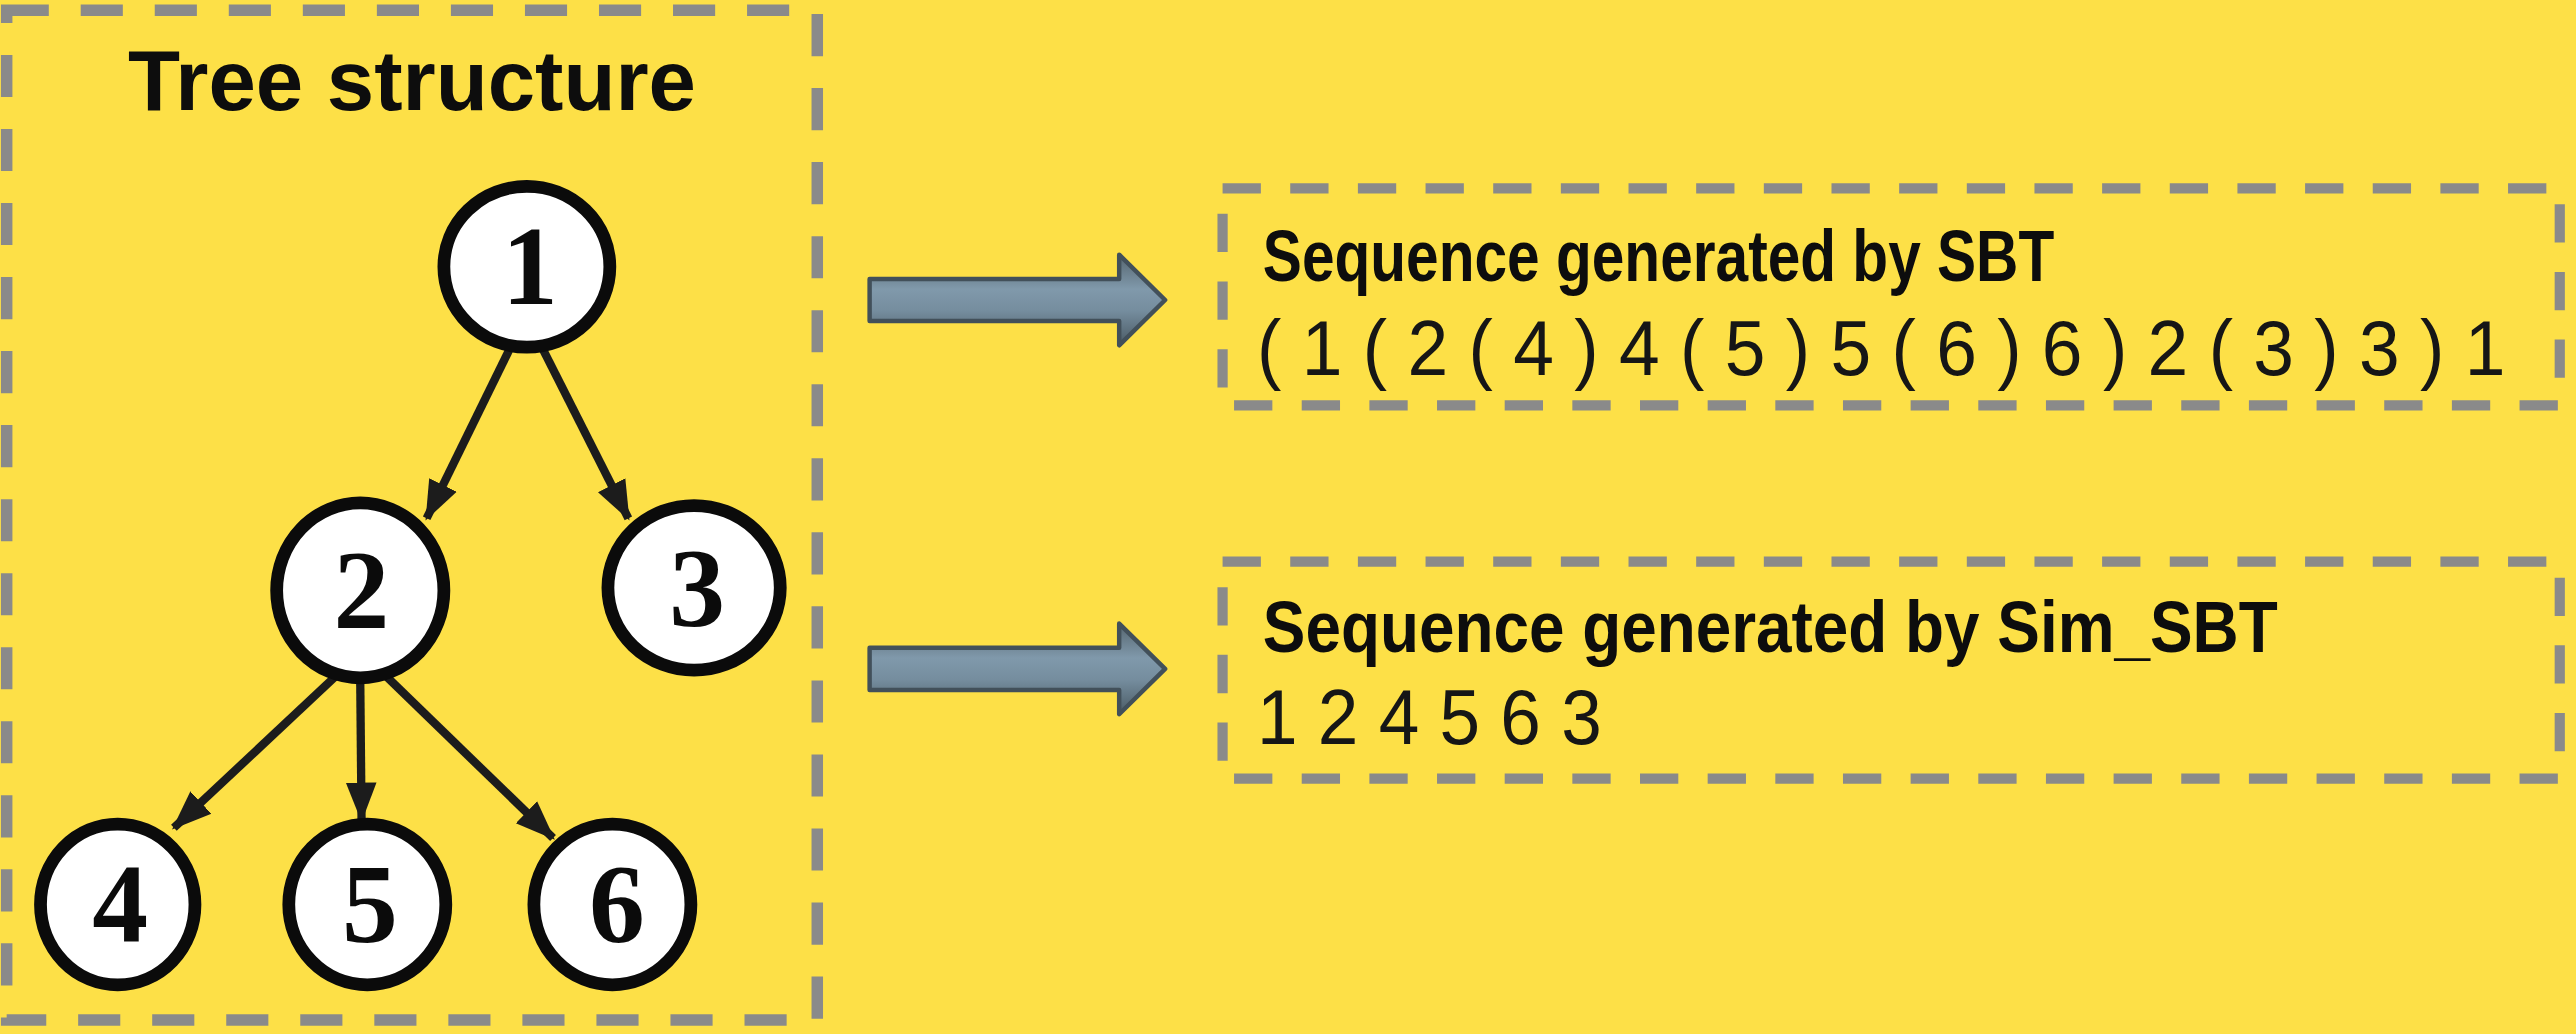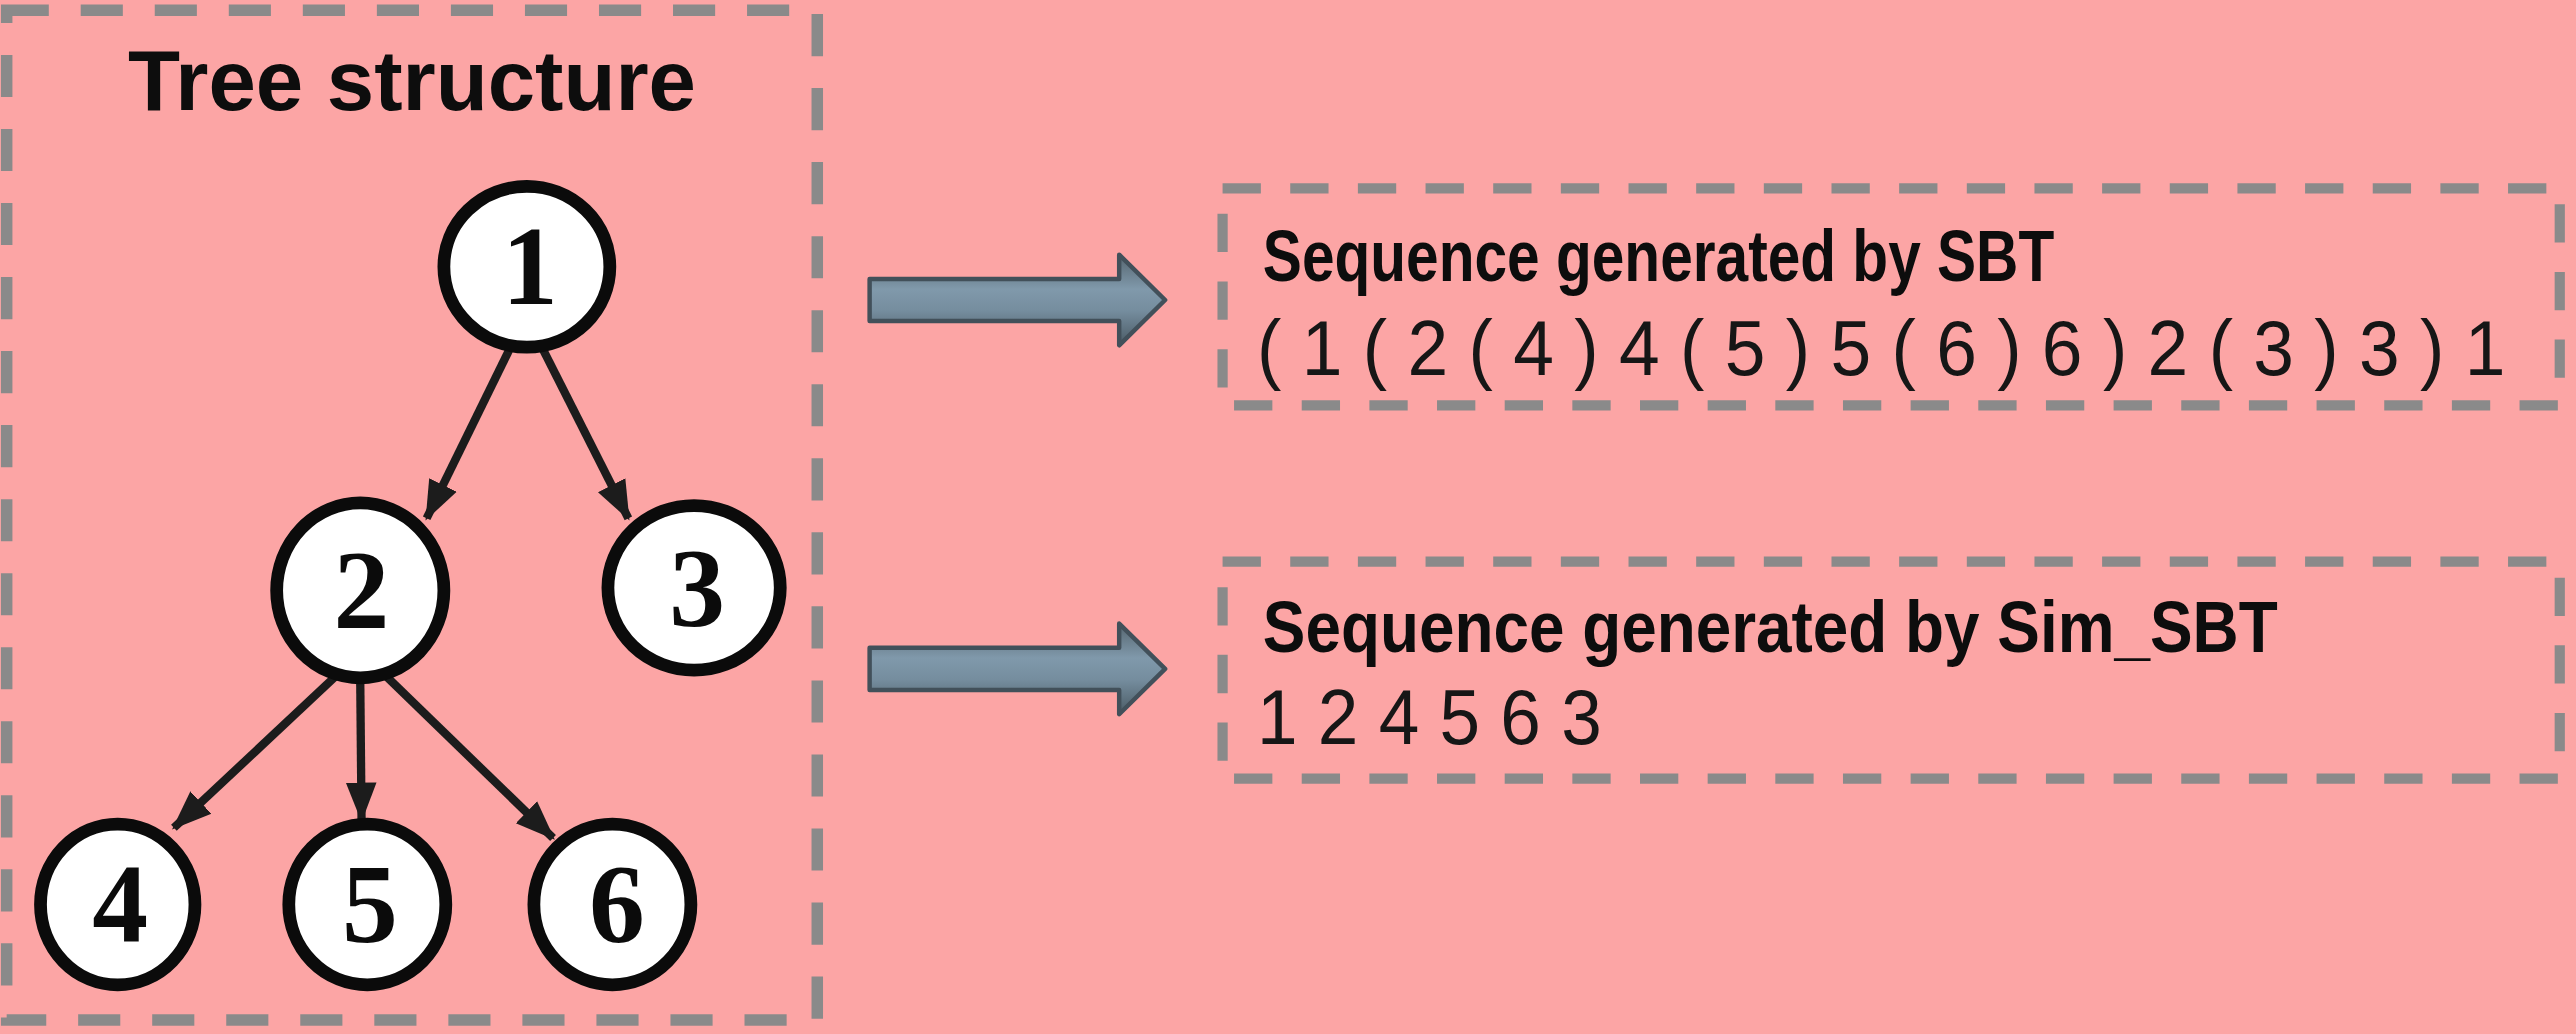--- a/index.html
+++ b/index.html
@@ -1,16 +1,16 @@
 <!DOCTYPE html>
 <html style="font-size:10.2px"><head>
 <meta charset="utf-8">
 <style>
   html, body { margin: 0; padding: 0; background: #ffffff; }
-  .stage { width: 2576px; height: 1034px; position: relative; overflow: hidden; background: #fca5a5; }
+  .stage { width: 2576px; height: 1034px; position: relative; overflow: hidden; background: #fde047; }
   svg { display: block; width: 2576px; height: 1034px; }
   .box-border { fill: none; stroke: #8a8a8a; }
   .tree-border { stroke-width: 18; stroke-dasharray: 66 50; }
   .out-border { stroke-width: 16; stroke-dasharray: 60 46; }
   .node { fill: #ffffff; stroke: #0b0b0b; stroke-width: 20; }
   .edge { stroke: #1c1c1c; stroke-width: 13; fill: none; }
   .node-digit { font-family: "Liberation Serif", "DejaVu Serif", serif; font-weight: bold; font-size: 175px; fill: #0b0b0b; text-anchor: middle; }
   .panel-title { font-family: "Liberation Sans", "DejaVu Sans", sans-serif; font-weight: bold; font-size: 133px; fill: #0d0d0d; }
   .box-title { font-family: "Liberation Sans", "DejaVu Sans", sans-serif; font-weight: bold; font-size: 114px; fill: #0d0d0d; }
   .seq-text { font-family: "Liberation Sans", "DejaVu Sans", sans-serif; font-weight: normal; font-size: 121px; fill: #161616; }

